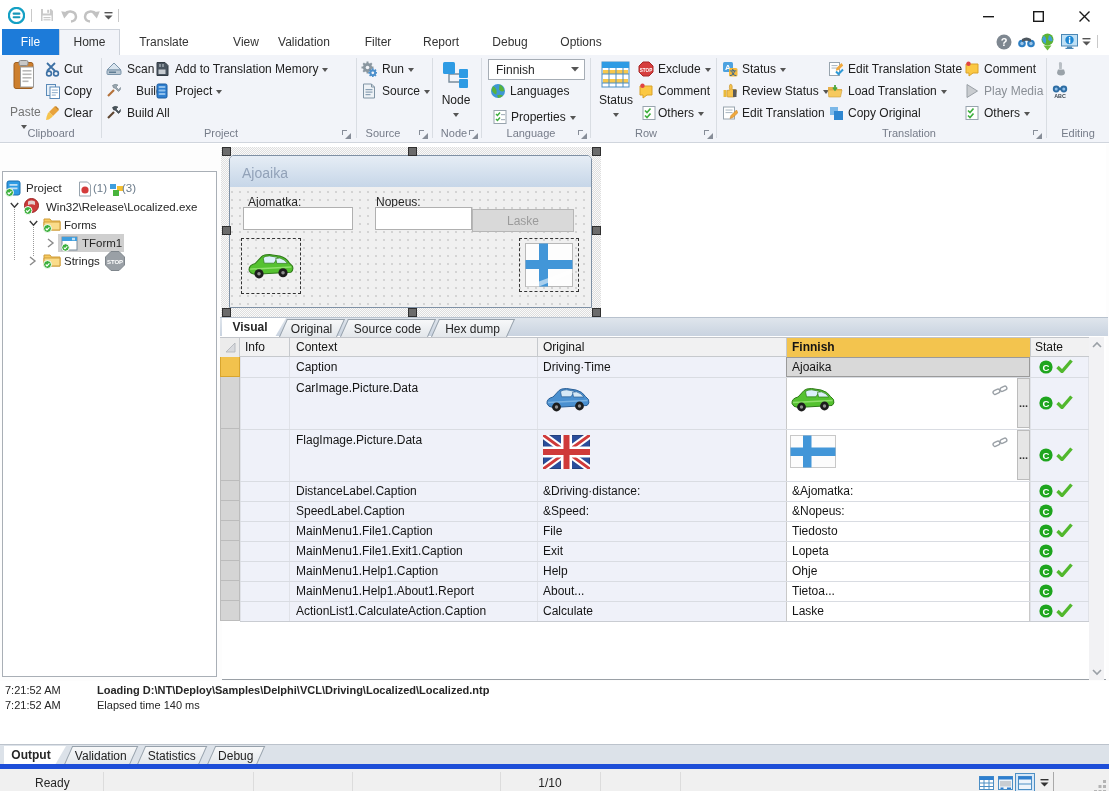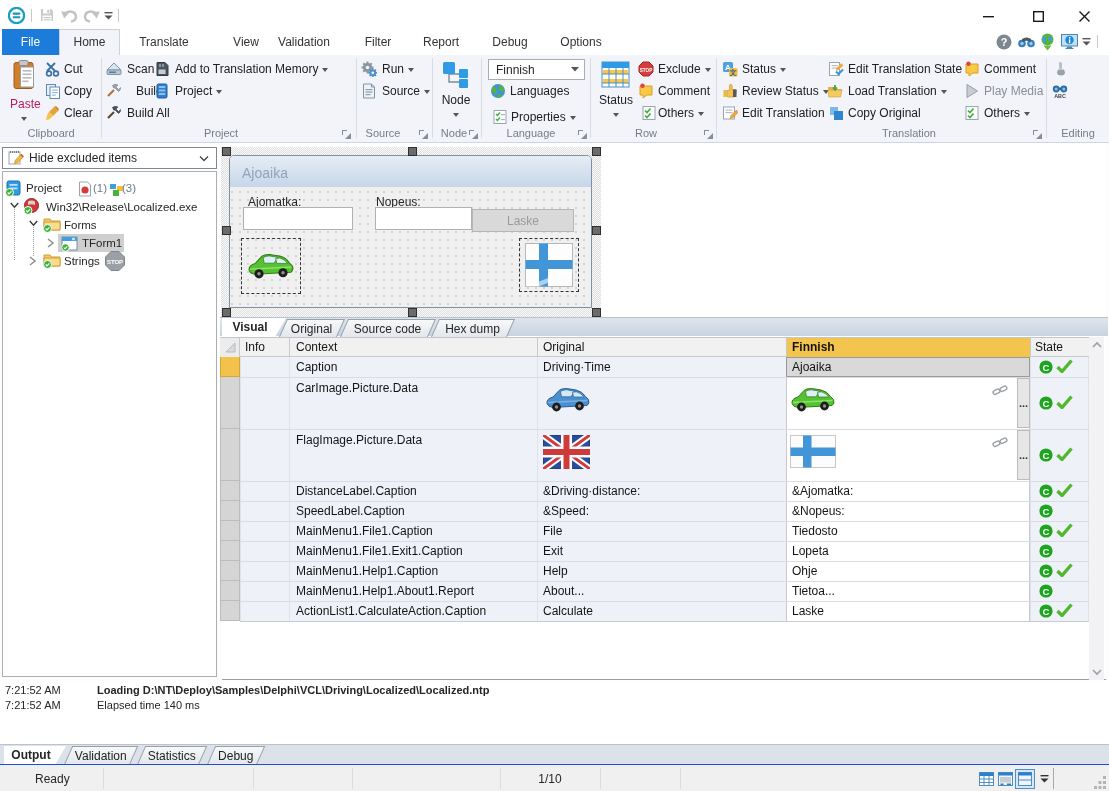--- a/index.html
+++ b/index.html
@@ -44,21 +44,21 @@
 .sel { position:absolute; left:-2px; width:20px; background:#d5d5d5; border:1px solid #bcbcbc; border-top:none; }
 .ctext { position:absolute; white-space:nowrap; color:#141414; }
 .cbadge { position:absolute; width:14px; height:14px; }
 .gcheck { position:absolute; width:17px; height:14px; }
 
 #output { position:absolute; left:0; top:681px; width:1109px; height:63px; background:#fff; font-size:11px; }
 #bottomtabs { position:absolute; left:0; top:744px; width:1109px; height:20px; background:#dce2e9; border-top:1px solid #bcc3cc; }
 .btab { position:absolute; top:1px; height:19px; line-height:18px; font-size:12px; color:#222; background:linear-gradient(#f7f8f9,#e3e7eb); border:1px solid #97a1ab; border-bottom:none; transform:skewX(-24deg); text-align:center;}
 .btab s { display:block; transform:skewX(24deg); text-decoration:none; }
 
-#statusbar { position:absolute; left:0; top:764px; width:1109px; height:27px; background:#f0f0f0; border-top:1px solid #1d4ed8; }
+#statusbar { position:absolute; left:0; top:764px; width:1109px; height:27px; background:#f0f0f0; border-top:5px solid #1d4ed8; }
 .sbar-sep { position:absolute; top:3px; width:1px; height:21px; background:#dcdcdc; }
 </style>
 </head>
 <body>
 <div id="app">
 
 <div id="titlebar">
   <svg class="abs" style="left:8px;top:7px" width="17" height="17" viewBox="0 0 17 17">
     <circle cx="8.5" cy="8.5" r="7.6" fill="#fff" stroke="#14a0c4" stroke-width="2.2"></circle>
     <rect x="4.6" y="5.6" width="7.8" height="2.1" rx="1" fill="#1796b8"></rect>
@@ -150,21 +150,21 @@
   <div class="abs" style="left:10px;top:5px;width:28px;height:62px;text-align:center;">
     <svg width="24" height="30" viewBox="0 0 24 30" style="margin:0 auto;">
       <rect x="2" y="2.5" width="19" height="26" rx="2" fill="#cd7f2e" stroke="#a05e1e"></rect>
       <rect x="7" y="0.5" width="9" height="5" rx="1.5" fill="#c8c8c8" stroke="#8a8a8a"></rect>
       <rect x="8.5" y="7" width="13" height="20" fill="#fff" stroke="#9a9a9a"></rect>
       <rect x="10.5" y="10" width="9" height="1.6" fill="#b9b9b9"></rect>
       <rect x="10.5" y="13.5" width="9" height="1.6" fill="#b9b9b9"></rect>
       <rect x="10.5" y="17" width="9" height="1.6" fill="#b9b9b9"></rect>
       <rect x="10.5" y="20.5" width="6" height="1.6" fill="#b9b9b9"></rect>
     </svg>
-    <div style="margin-top:7px;color:#be185d;">Paste</div>
+    <div style="margin-top:15px;color:#737373;">Paste</div>
     <div class="darr" style="margin-left:0;margin-top:2px;"></div>
   </div>
   <svg class="ric r1i" style="left:45px" viewBox="0 0 16 16">
     <path d="M2 2 L10 10 M10 2 L2 10" stroke="#3c70a4" stroke-width="1.8"></path>
     <circle cx="4" cy="12.5" r="2.4" fill="none" stroke="#3c70a4" stroke-width="1.6"></circle>
     <circle cx="11" cy="12.5" r="2.4" fill="none" stroke="#3c70a4" stroke-width="1.6"></circle>
   </svg>
   <div class="rtxt r1t" style="left:64px">Cut</div>
   <svg class="ric r2i" style="left:45px" viewBox="0 0 16 16">
     <rect x="1.5" y="1.5" width="9" height="11" fill="#e8f0f8" stroke="#5b8ab8"></rect>
@@ -388,32 +388,20 @@
     <circle cx="11.8" cy="6" r="3.4" fill="#2e6da4"></circle>
     <circle cx="4.2" cy="6" r="1.5" fill="#8fc0ec"></circle>
     <circle cx="11.8" cy="6" r="1.5" fill="#8fc0ec"></circle>
     <rect x="6.6" y="4.5" width="2.8" height="2.6" fill="#2e6da4"></rect>
     <text x="8" y="15" font-size="5.4" font-weight="bold" fill="#3a4550" text-anchor="middle" font-family="Liberation Sans">ABC</text>
   </svg>
   <div class="glabel" style="left:1047px;width:62px;">Editing</div>
 </div>
 
 <div id="main">
-  <div id="combo">
-    <svg class="abs" style="left:5px;top:2px" width="16" height="16" viewBox="0 0 16 16">
-      <rect x="1" y="2" width="11" height="12" fill="#fff" stroke="#9aa4ae"></rect>
-      <path d="M2 2 h9" stroke="#5a646e" stroke-width="1.6" stroke-dasharray="1 1"></path>
-      <path d="M13.5 4 L7.5 10 L6.5 13.5 L10 12.5 L15.5 6.5 Z" fill="#f2b93c" stroke="#c8892a" stroke-width="0.7"></path>
-      <path d="M13.5 4 L15.5 6.5 L14.6 7.4 L12.6 5 Z" fill="#d84a3a"></path>
-    </svg>
-    <div class="abs" style="left:26px;top:3px;">Hide excluded items</div>
-    <svg class="abs" style="right:7px;top:8px" width="10" height="6" viewBox="0 0 10 6">
-          <path d="M1 0.5 L5 4.5 L9 0.5" stroke="#444" stroke-width="1.3" fill="none"></path>
-        </svg>
-  </div>
   <div id="tree">
 
     <div class="abs" style="left:11px;top:37px;width:1px;height:52px;background-image:linear-gradient(#9a9a9a 1px, transparent 1px);background-size:1px 2px;"></div>
     <div class="abs" style="left:30px;top:55px;width:1px;height:29px;background-image:linear-gradient(#9a9a9a 1px, transparent 1px);background-size:1px 2px;"></div>
 
     <svg class="abs" style="left:2px;top:8px" width="17" height="17" viewBox="0 0 17 17">
       <rect x="2" y="1" width="13" height="14" rx="2" fill="#2e9be4" stroke="#1a6eae"></rect>
       <rect x="4.5" y="4" width="8" height="1.8" fill="#bfe0f5"></rect>
       <rect x="4.5" y="7.5" width="8" height="1.8" fill="#bfe0f5"></rect>
       <circle cx="4.5" cy="12.5" r="4" fill="#3db03d" stroke="#fff"></circle>

